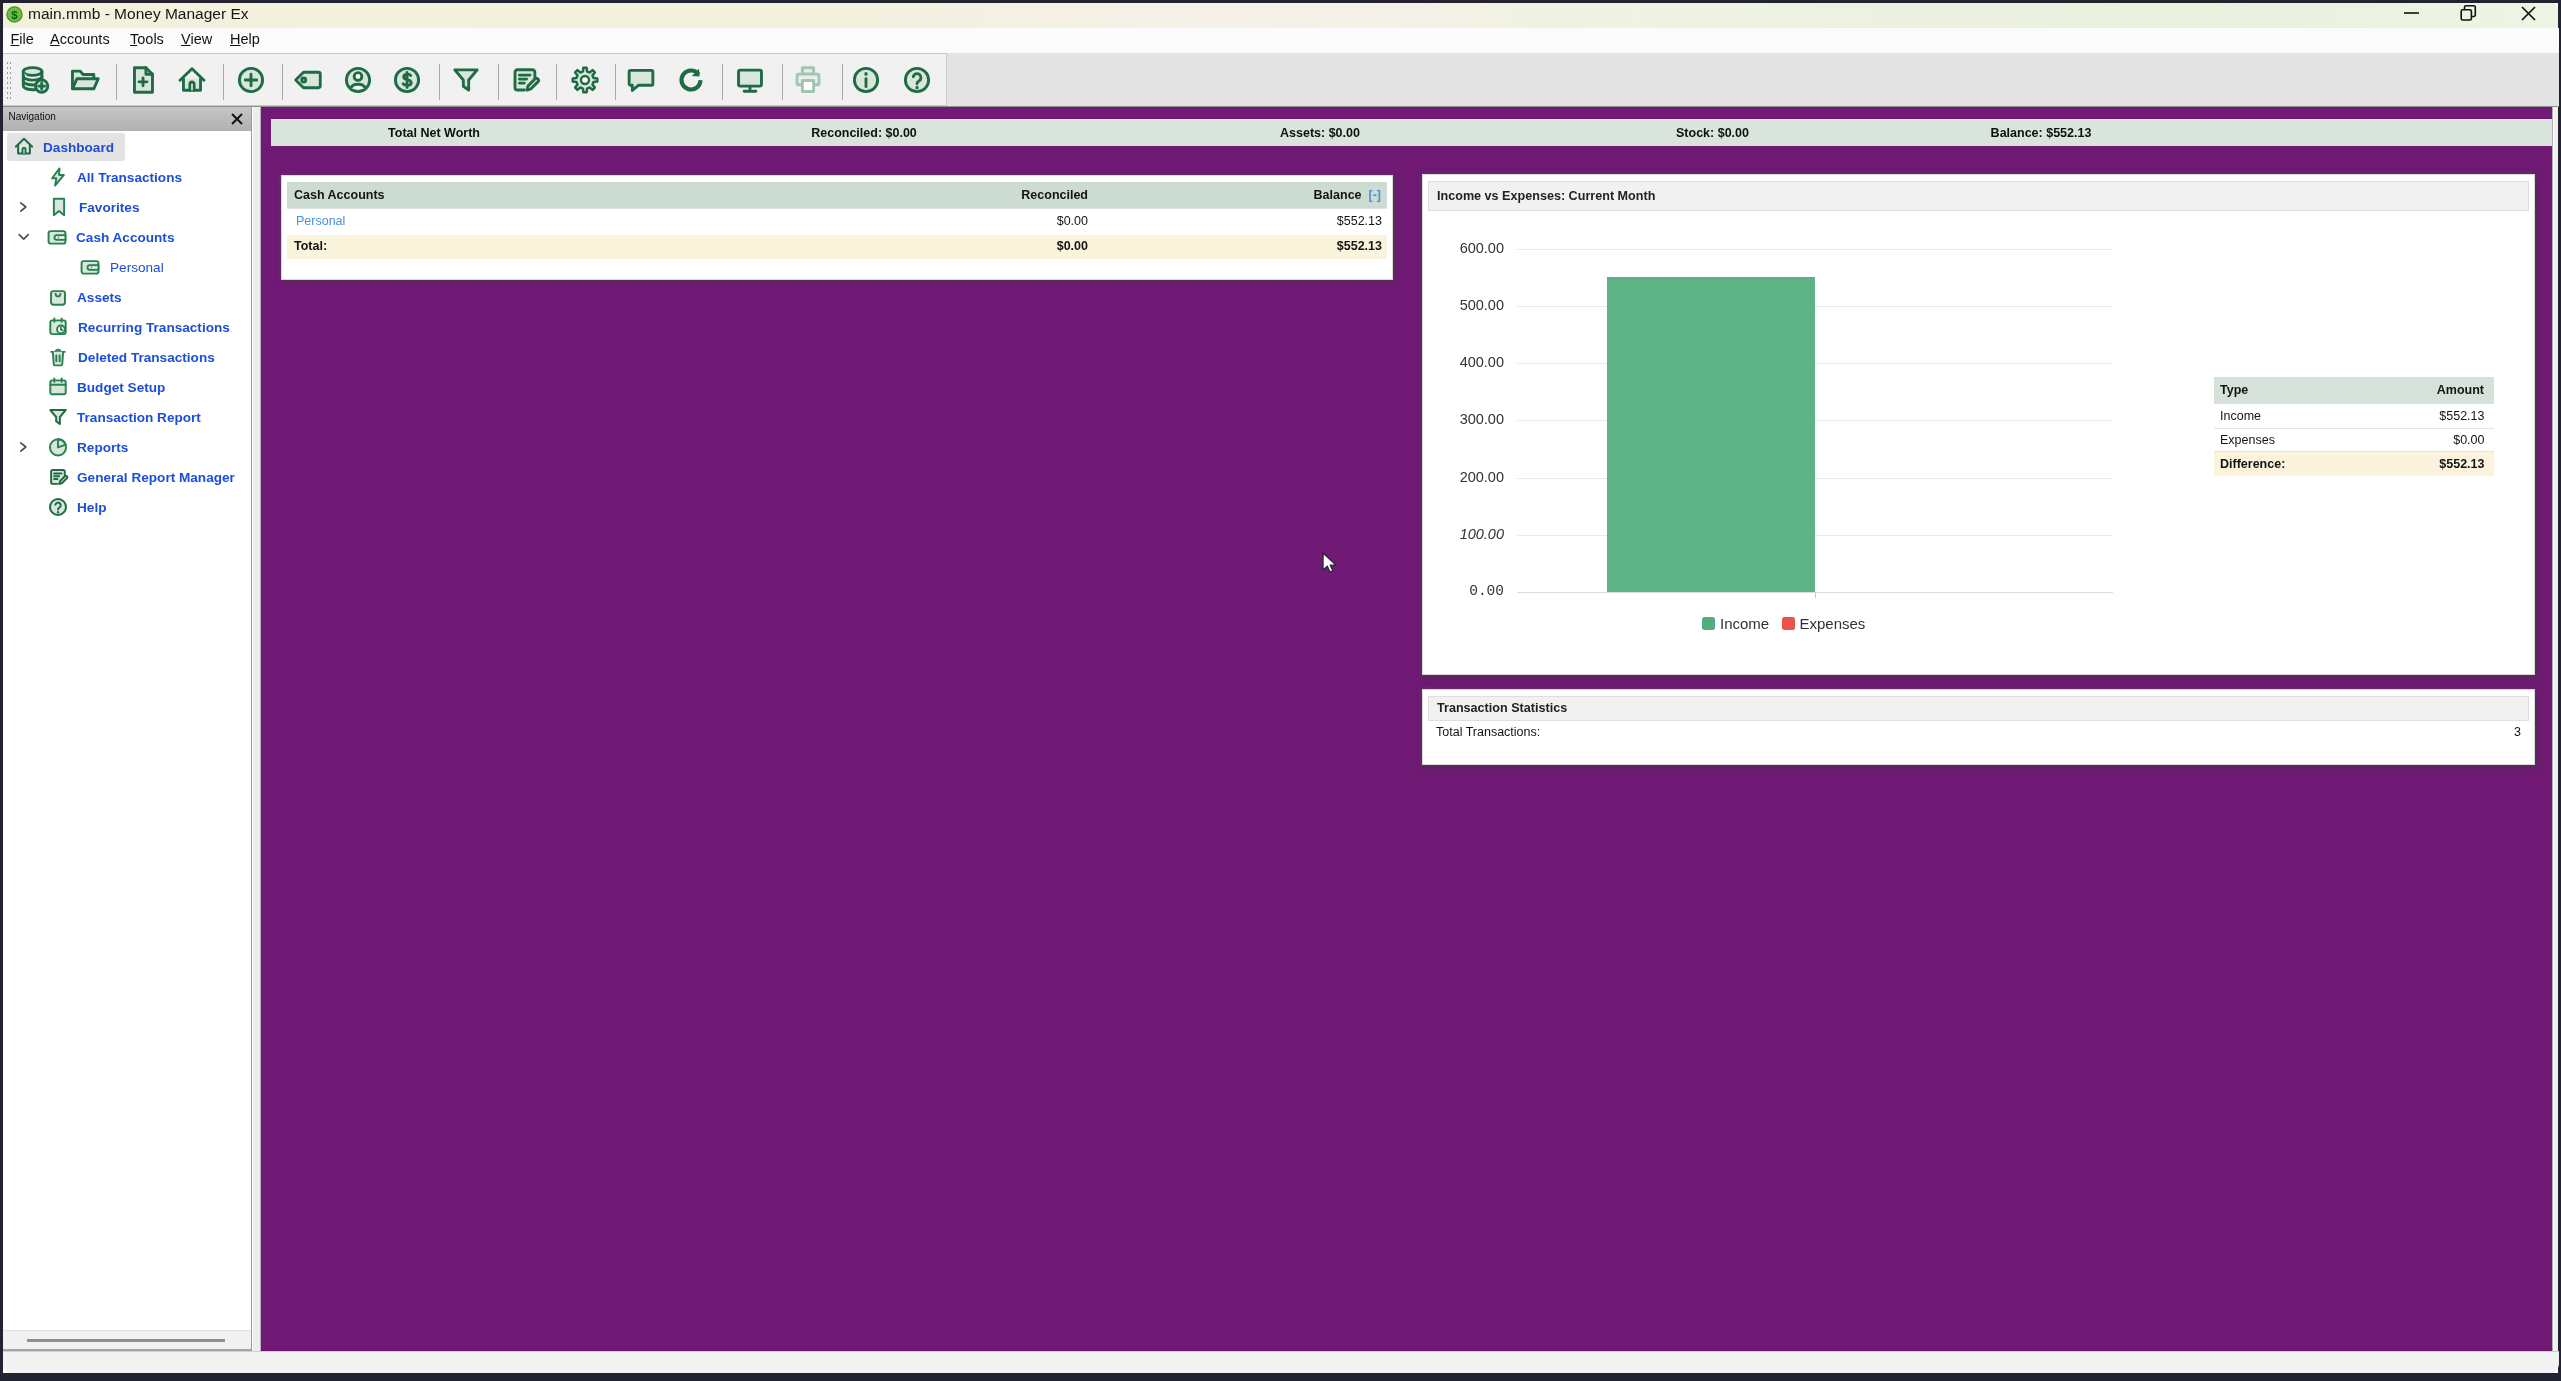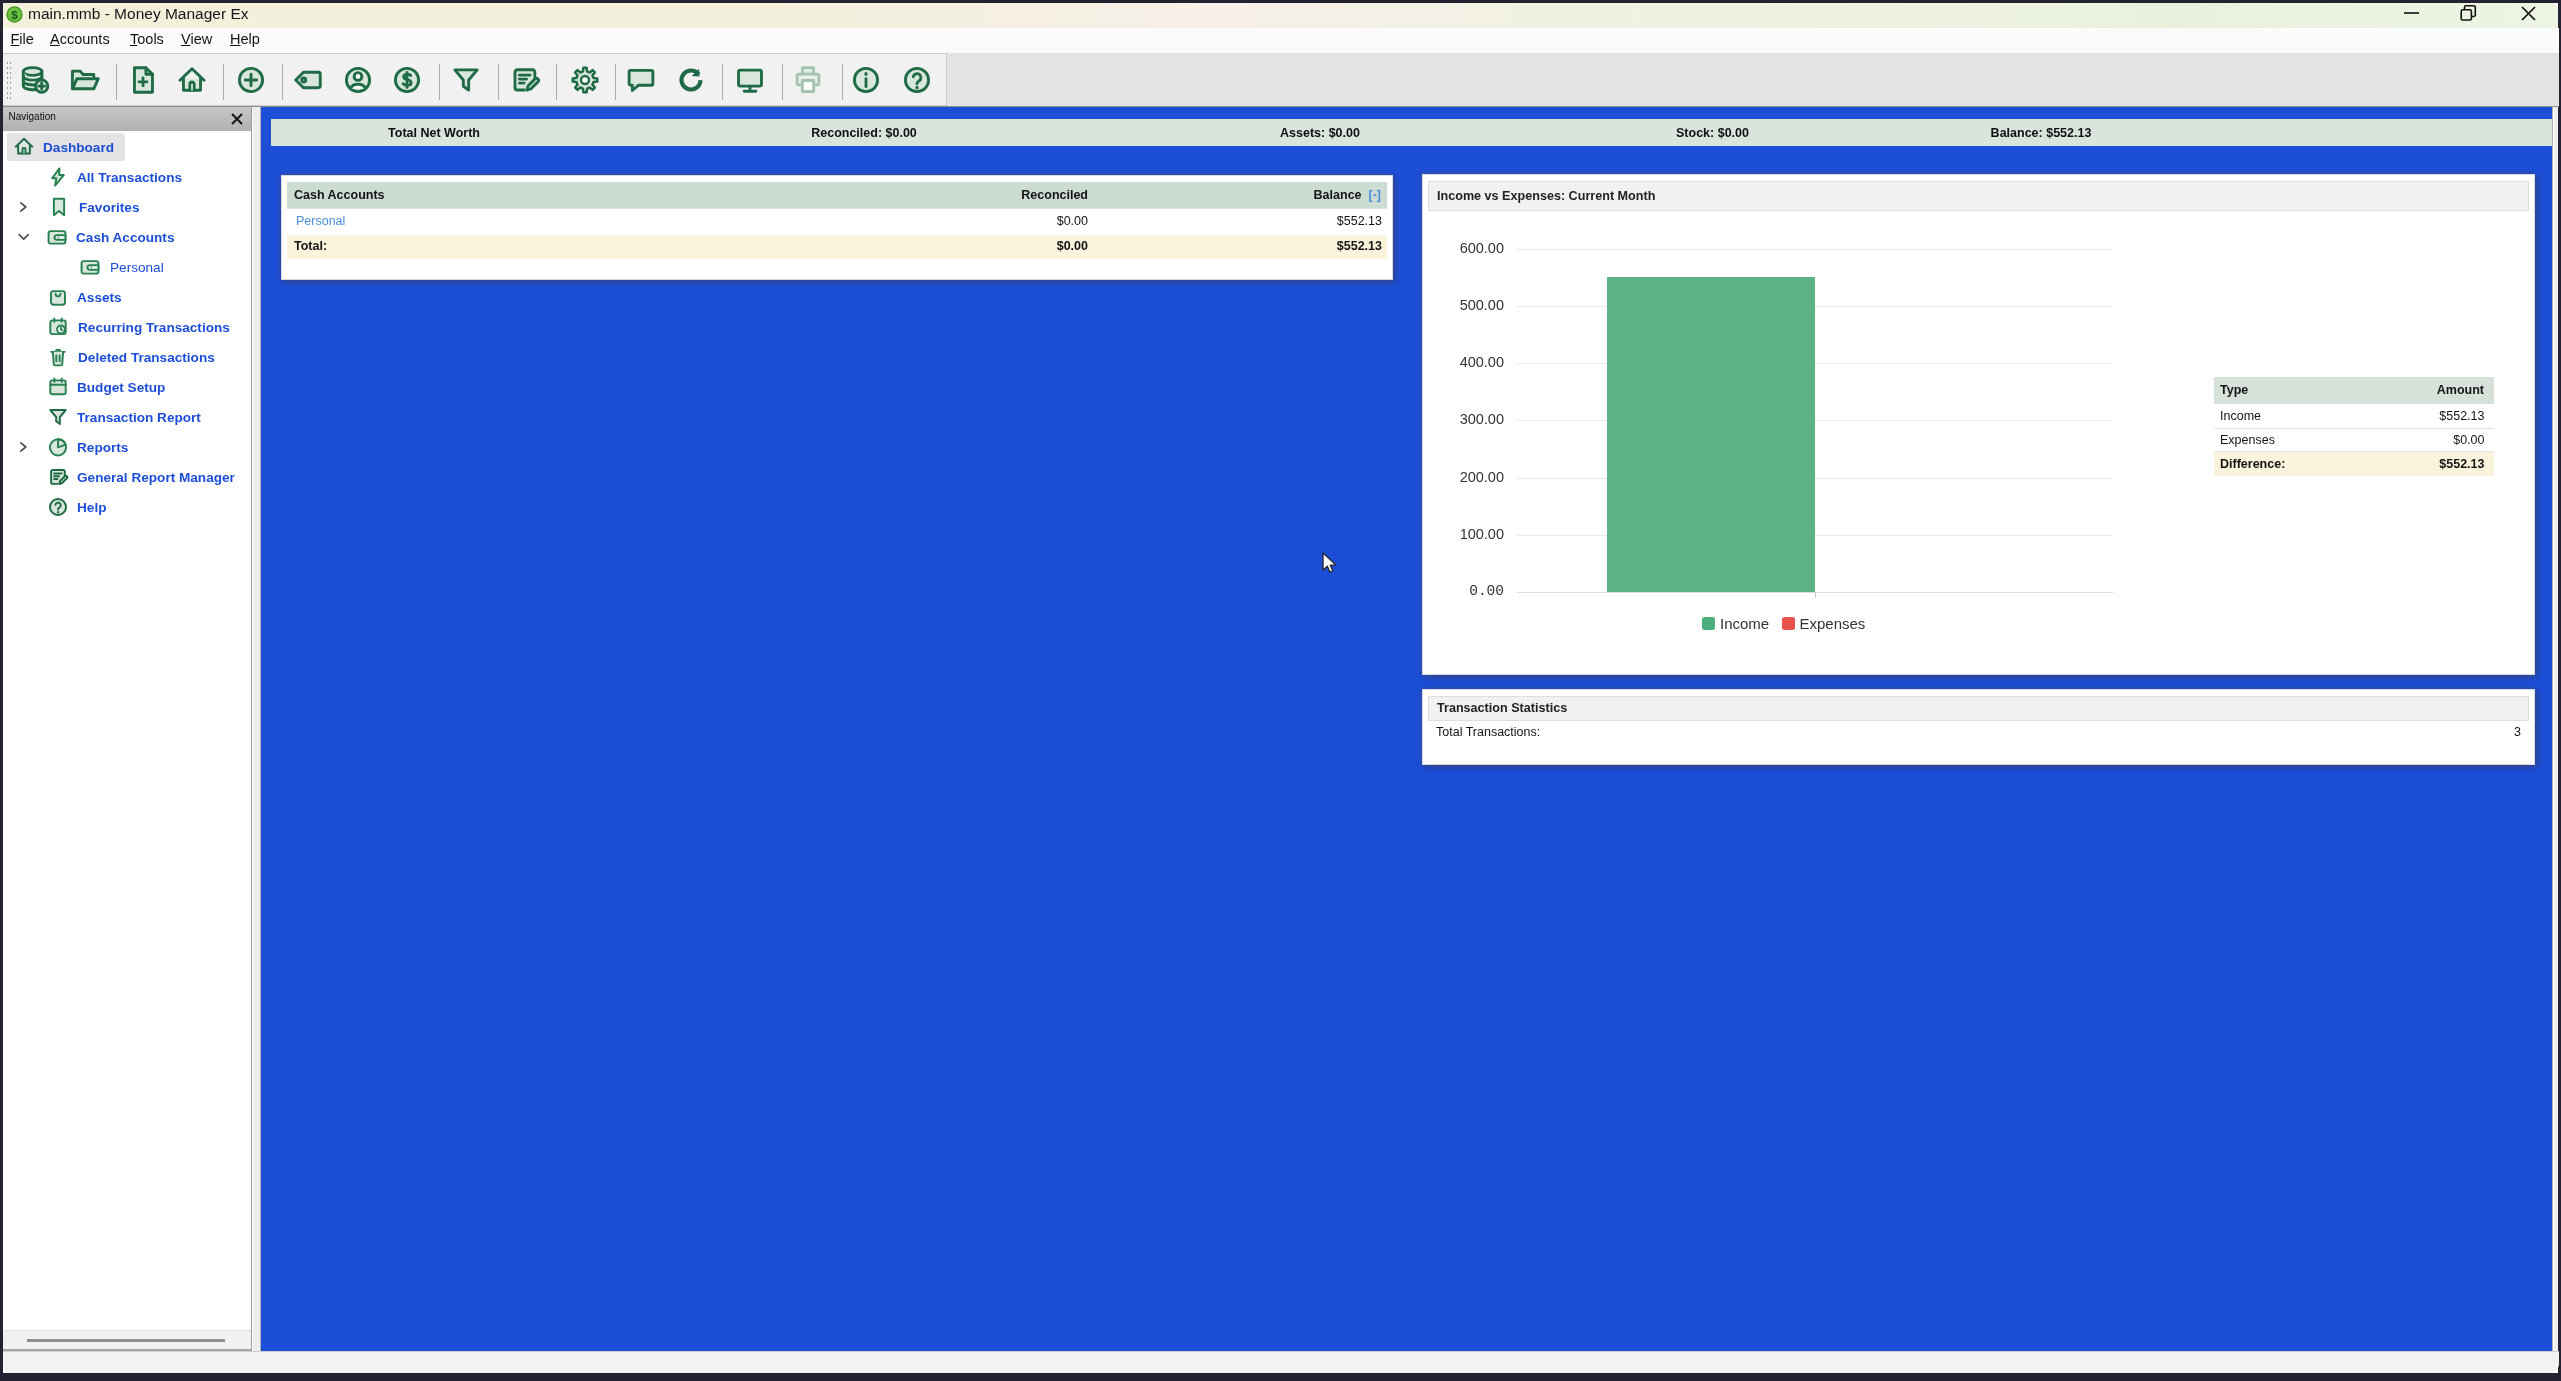--- a/index.html
+++ b/index.html
@@ -37,21 +37,21 @@
 .navrow { position:absolute; height:30px; left:0; width:100%; }
 .navrow .lbl { position:absolute; top:50%; transform:translateY(-50%); font-size:13.6px; font-weight:700; color:#1d4ed8; white-space:nowrap; }
 .navrow .ico { position:absolute; top:50%; transform:translateY(-50%); width:22px; height:22px; }
 .navrow .ico svg { width:22px; height:22px; }
 .navrow .chev { position:absolute; top:50%; transform:translateY(-50%); width:13px; height:13px; left:14px; }
 #dash-hl { position:absolute; left:4px; top:26px; width:118px; height:28px; background:#e3e3e3; border-radius:3px; }
 #nav-scroll { position:absolute; left:0; bottom:0px; width:100%; height:21px; background:#f1f1f1; border-top:1px solid #e0e0e0; border-bottom:2px solid #a5a5a5; }
 #nav-thumb { position:absolute; left:24px; top:8px; width:198px; height:3px; background:#909090; }
 
 #sash { left:253px; top:107px; width:6.5px; height:1244px; background:#ededed; }
-#main { left:259.5px; top:107px; width:2293px; height:1244px; background:#1d4ed8; border-left:1px solid #b2b2b2; border-right:1px solid #ababab; }
+#main { left:259.5px; top:107px; width:2293px; height:1244px; background:#701a75; border-left:1px solid #b2b2b2; border-right:1px solid #ababab; }
 #rightstrip { left:2553.5px; top:107px; width:4.5px; height:1244px; background:#f0f0f0; }
 
 #sumbar { position:absolute; left:10px; top:12px; width:2281.5px; height:27px; background:#d8e4dc; }
 .sumtxt { position:absolute; top:50%; transform:translate(-50%,-50%); font-size:12.5px; font-weight:700; color:#101010; white-space:nowrap; }
 
 .panel { position:absolute; background:#ffffff; border:1px solid #d9d9d9; box-shadow:2px 2px 7px rgba(60,60,60,0.55), -1px -1px 4px rgba(100,100,100,0.25); }
 .ptitle { position:absolute; background:#f1f1f1; border:1px solid #dedede; font-size:12.6px; font-weight:700; color:#222; }
 .cell { position:absolute; font-size:12.5px; color:#141414; white-space:nowrap; }
 .bold { font-weight:700; }
 .link { color:#4a90d9; }
@@ -421,21 +421,21 @@
   <div class="gline" style="left:94px;top:188.2px;width:596px;"></div>
   <div class="gline" style="left:94px;top:245.4px;width:596px;"></div>
   <div class="gline" style="left:94px;top:302.7px;width:596px;"></div>
   <div class="gline" style="left:94px;top:359.9px;width:596px;"></div>
   <div class="gline" style="left:94px;top:417.2px;width:596px;background:#dcdcdc;"></div>
   <span class="ylab" style="left:21px;top:64.7px;">600.00</span>
   <span class="ylab" style="left:21px;top:122px;">500.00</span>
   <span class="ylab" style="left:21px;top:179.2px;">400.00</span>
   <span class="ylab" style="left:21px;top:236.4px;">300.00</span>
   <span class="ylab" style="left:21px;top:293.7px;">200.00</span>
-  <span class="ylab" style="left:21px;top:350.9px;">100.00</span>
+  <span class="ylab" style="left:21px;top:350.9px;font-style:italic;">100.00</span>
   <span class="ylab" style="left:21px;top:408.2px;font-family:Liberation Mono, monospace;">0.00</span>
   <div id="bar" style="left:184px;top:101.5px;width:208px;height:315.7px;"></div>
   <div class="abs" style="left:392px;top:417px;width:1px;height:6px;background:#c9c9c9;"></div>
   <div class="leg-sw" style="left:279px;top:441.5px;background:#4caf7d;"></div>
   <span class="leg-t" style="left:297px;top:440px;">Income</span>
   <div class="leg-sw" style="left:358.5px;top:441.5px;background:#e8544b;"></div>
   <span class="leg-t" style="left:376.5px;top:440px;">Expenses</span>
   <div class="abs sage" style="left:791px;top:201.5px;width:279.5px;height:27px;background:#d5e1d9;"></div>
   <span class="cell bold" style="left:797px;top:208px;">Type</span>
   <span class="cell bold" style="left:791px;width:270px;top:208px;text-align:right;">Amount</span>

